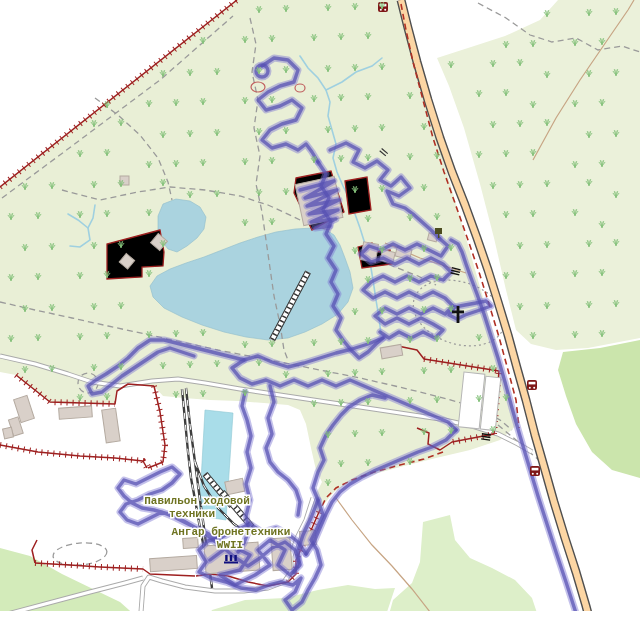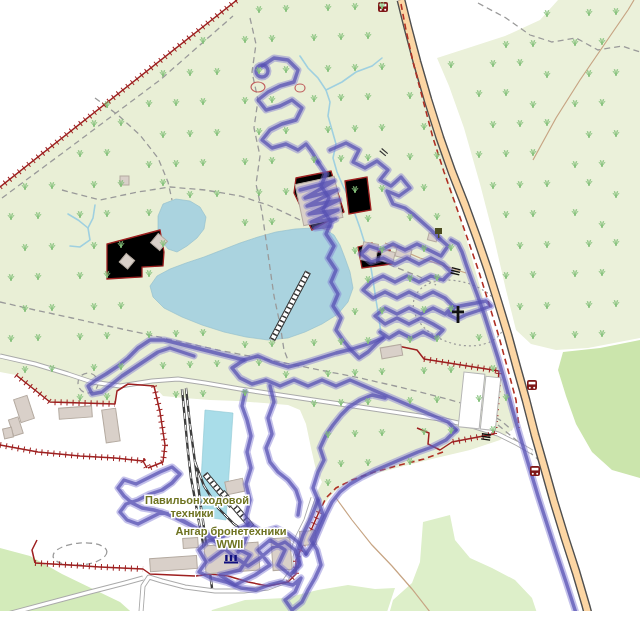--- a/index.html
+++ b/index.html
@@ -1,17 +1,17 @@
 <!DOCTYPE html>
 <html><head>
 <meta charset="utf-8">
 <style>
   html,body{margin:0;padding:0;background:#fff;}
   #map{position:relative;width:640px;height:611px;overflow:hidden;background:#fff;
-       font-family:Liberation Sans, sans-serif;}
+       font-family:Liberation Mono, monospace;}
   svg{display:block}
   polyline,path{fill:none}
   .park{fill:#e9efd6;stroke:none}
   .rgreen{fill:#ebf1da}
   .patch1{fill:#cbe5ac}.patch2{fill:#d3ebba}.patch3{fill:#ddefc9}
   .water{fill:#aad3df;stroke:#8fbccb;stroke-width:.6}
   .pool{fill:#a9dde9;stroke:#8fc7d4;stroke-width:.6}
   .stream{stroke:#9fd0e0;stroke-width:1.6;stroke-linecap:round}
   .pathd{stroke:#9a9a9a;stroke-width:1.3;stroke-dasharray:6 4}
   .pathdot{stroke:#9a9a9a;stroke-width:1.2;stroke-dasharray:2 3;fill:none}

